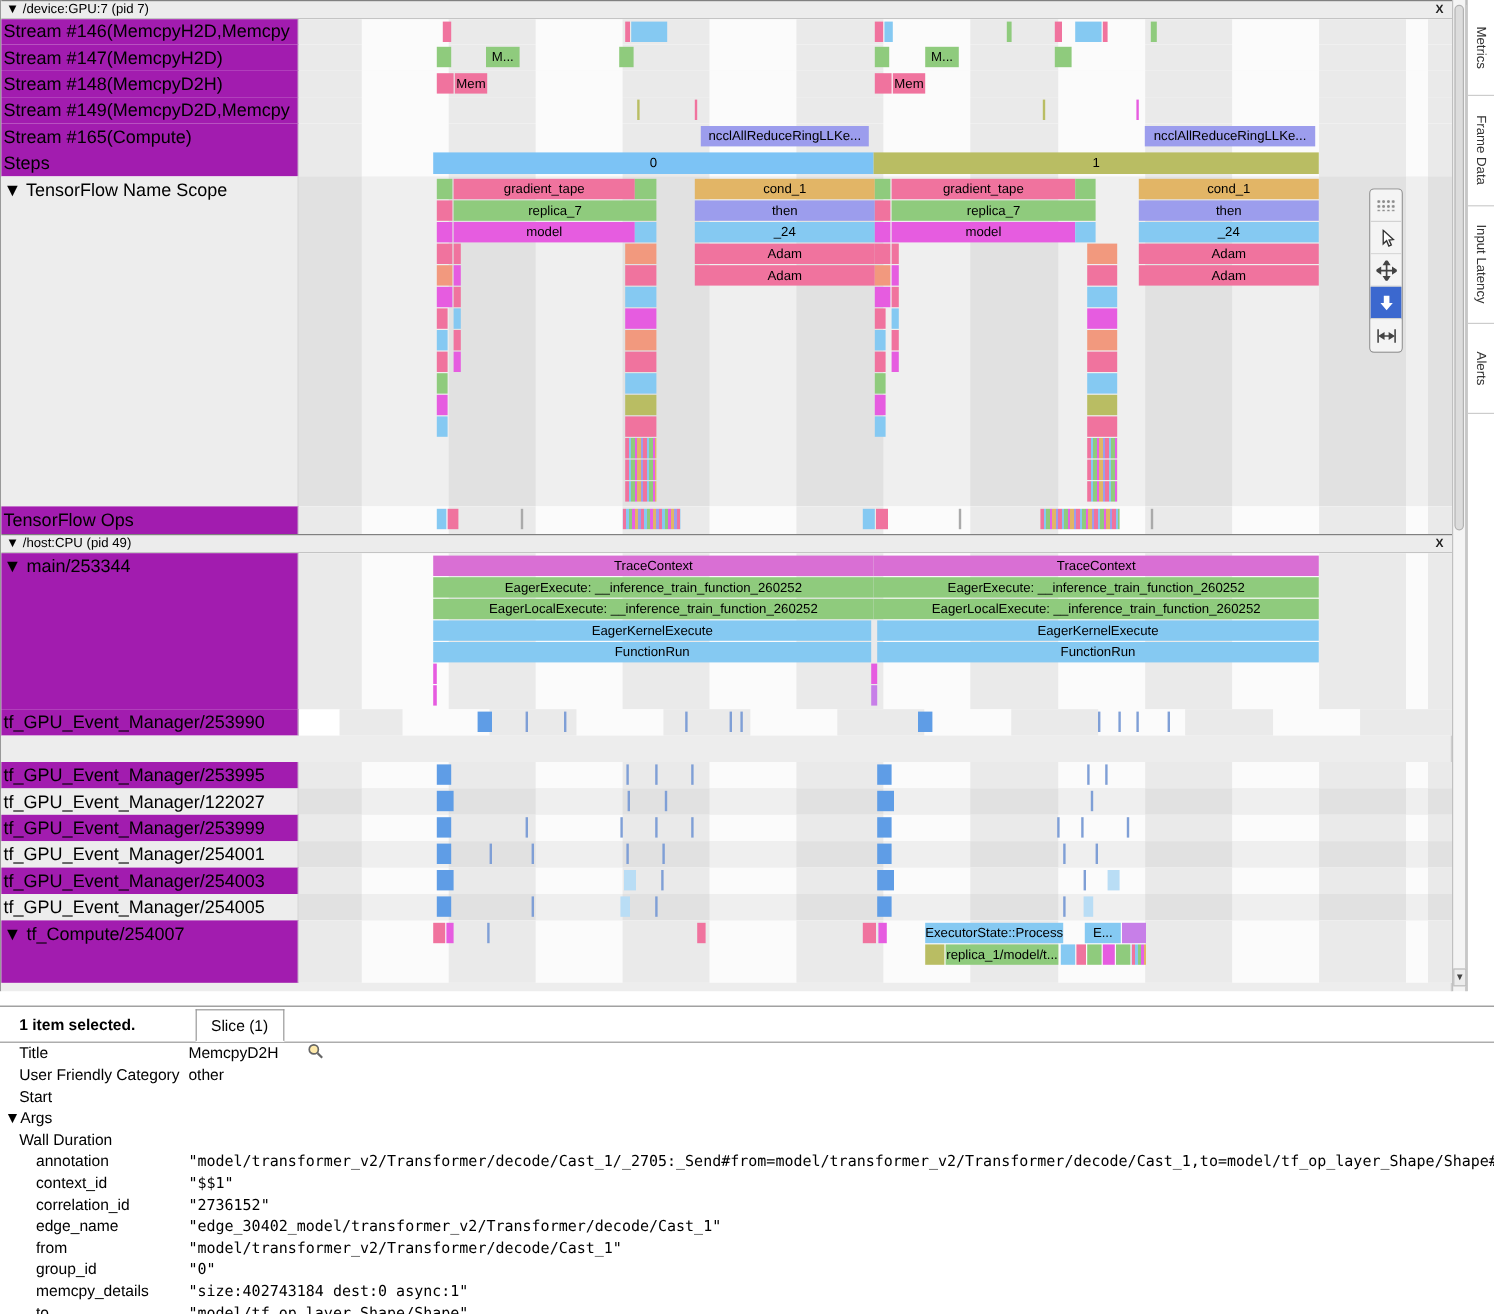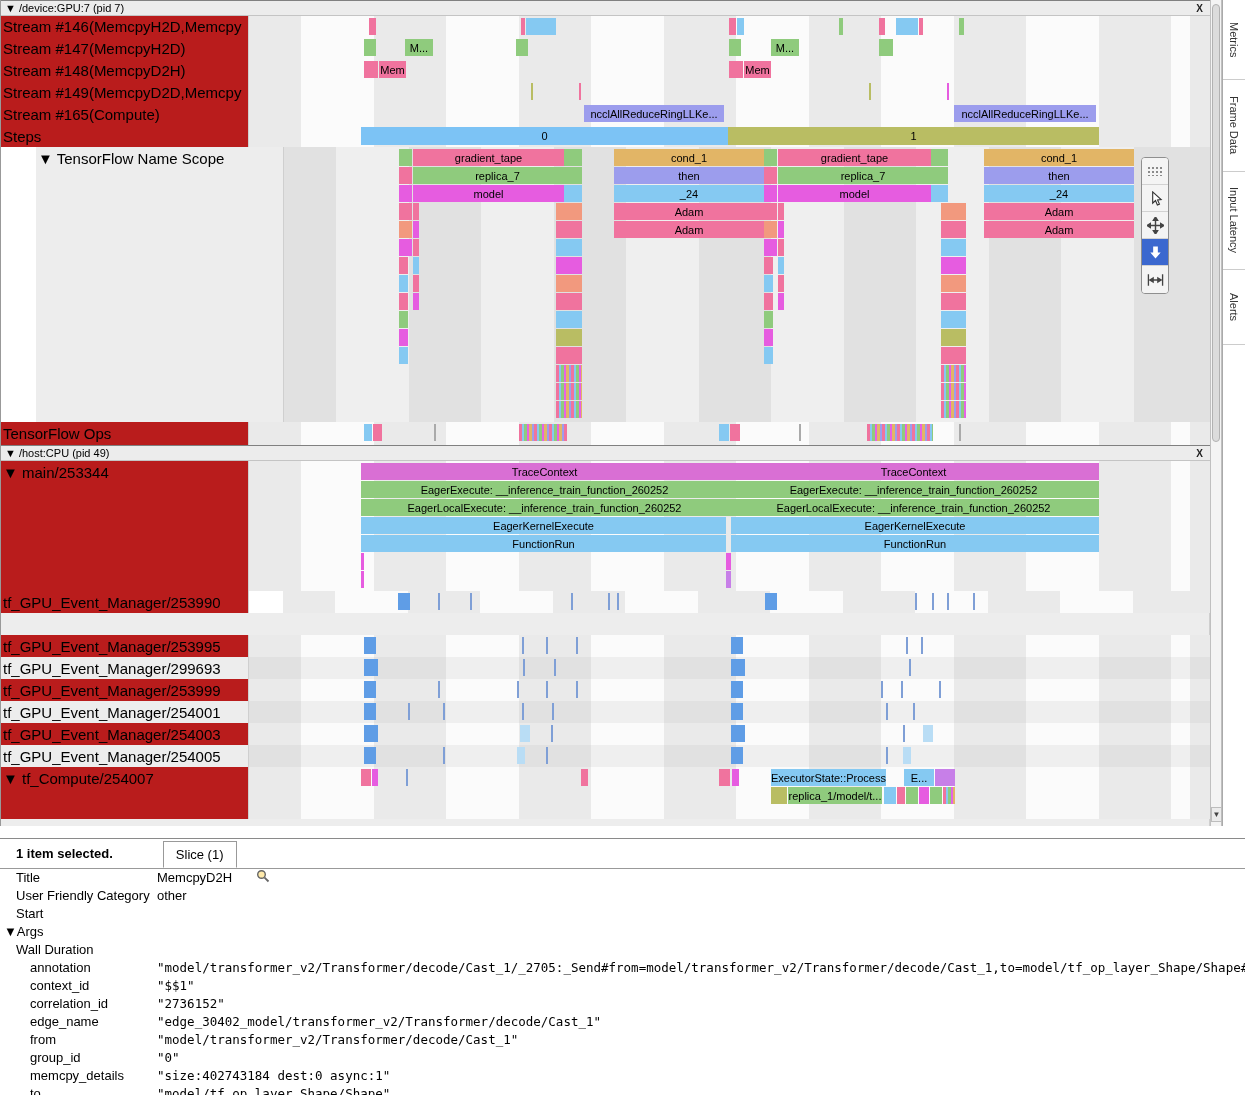--- a/index.html
+++ b/index.html
@@ -9,21 +9,21 @@
 
   
   .trace-region{position:absolute;left:0;top:0;width:1210px;height:826px;background:#fff;
     overflow:hidden;border-left:1px solid #999}
   .panel-header{height:16px;background:#ececec;border-top:1px solid #808080;
     border-bottom:1px solid #c4c4c4;font-size:11px;line-height:14px;padding-left:4px;position:relative}
   .close-x{position:absolute;right:7px;top:1px;font-size:10px;font-weight:bold;color:#222;cursor:pointer}
 
   .trow{display:flex;position:relative;width:100%}
   .tlabel{flex:0 0 248px;display:flex;align-items:center;font-size:15px;white-space:nowrap;
-    overflow:hidden;background:#b91c1c;border-right:1px solid #cfcfcf;padding-left:2px}
+    overflow:hidden;background:#a21caf;border-right:1px solid #cfcfcf;padding-left:2px}
   .tlabel.top{align-items:flex-start;padding-top:3px}
   .trow.alt .tlabel{background:#ededed}
   .tarea{position:relative;flex:1;overflow:hidden;background-color:#fbfbfb;
     background-image:repeating-linear-gradient(90deg,#eaeaea 0 72.5px,rgba(0,0,0,0) 72.5px 145px);
     background-position:-20px 0}
   .trow.alt .tarea{background-color:#efefef;
     background-image:repeating-linear-gradient(90deg,#e1e1e1 0 72.5px,rgba(0,0,0,0) 72.5px 145px);
     background-position:-20px 0}
   .bar{position:absolute;display:flex;align-items:center;justify-content:center;
     font-size:11px;color:#000;overflow:hidden;white-space:nowrap;cursor:pointer}
@@ -141,21 +141,21 @@
               <div class="bar" style="left: 705px; width: 142px; top: 2px; height: 17px; background: rgb(156, 157, 237);">ncclAllReduceRingLLKe...</div>
             </div>
           </div>
           <div class="trow" style="height: 22px;">
             <div class="tlabel">Steps</div>
             <div class="tarea">
               <div class="bar" style="left: 112px; width: 367px; top: 2px; height: 18px; background: rgb(124, 195, 245);">0</div>
               <div class="bar" style="left: 479px; width: 371px; top: 2px; height: 18px; background: rgb(185, 189, 99);">1</div>
             </div>
           </div>
-          <div class="trow alt" style="height: 275px; padding-left: 35px;">
+          <div class="trow alt" style="height: 275px;">
             <div class="tlabel top">▼ TensorFlow Name Scope</div>
             <div class="tarea">
               <div class="bar" style="left: 115px; width: 13px; top: 2px; height: 17px; background: rgb(143, 203, 125);"></div>
               <div class="bar" style="left: 115px; width: 13px; top: 20px; height: 17px; background: rgb(240, 115, 158);"></div>
               <div class="bar" style="left: 115px; width: 13px; top: 38px; height: 17px; background: rgb(230, 92, 224);"></div>
               <div class="bar" style="left: 115px; width: 13px; top: 56px; height: 17px; background: rgb(240, 115, 158);"></div>
               <div class="bar" style="left: 115px; width: 13px; top: 74px; height: 17px; background: rgb(242, 153, 126);"></div>
               <div class="bar" style="left: 115px; width: 13px; top: 92px; height: 17px; background: rgb(230, 92, 224);"></div>
               <div class="bar" style="left: 115px; width: 9px; top: 110px; height: 17px; background: rgb(240, 115, 158);"></div>
               <div class="bar" style="left: 115px; width: 9px; top: 128px; height: 17px; background: rgb(133, 201, 242);"></div>
@@ -308,21 +308,21 @@
               <div class="bar" style="left: 115px; width: 12px; top: 2px; height: 17px; background: rgb(95, 157, 230);"></div>
               <div class="bar" style="left: 273px; width: 2px; top: 2px; height: 17px; background: rgb(127, 159, 214);"></div>
               <div class="bar" style="left: 297px; width: 2px; top: 2px; height: 17px; background: rgb(127, 159, 214);"></div>
               <div class="bar" style="left: 327px; width: 2px; top: 2px; height: 17px; background: rgb(127, 159, 214);"></div>
               <div class="bar" style="left: 482px; width: 12px; top: 2px; height: 17px; background: rgb(95, 157, 230);"></div>
               <div class="bar" style="left: 657px; width: 2px; top: 2px; height: 17px; background: rgb(127, 159, 214);"></div>
               <div class="bar" style="left: 672px; width: 2px; top: 2px; height: 17px; background: rgb(127, 159, 214);"></div>
             </div>
           </div>
           <div class="trow alt" style="height: 22px;">
-            <div class="tlabel">tf_GPU_Event_Manager/299693</div>
+            <div class="tlabel">tf_GPU_Event_Manager/122027</div>
             <div class="tarea">
               <div class="bar" style="left: 115px; width: 14px; top: 2px; height: 17px; background: rgb(95, 157, 230);"></div>
               <div class="bar" style="left: 274px; width: 2px; top: 2px; height: 17px; background: rgb(127, 159, 214);"></div>
               <div class="bar" style="left: 305px; width: 2px; top: 2px; height: 17px; background: rgb(127, 159, 214);"></div>
               <div class="bar" style="left: 482px; width: 14px; top: 2px; height: 17px; background: rgb(95, 157, 230);"></div>
               <div class="bar" style="left: 660px; width: 2px; top: 2px; height: 17px; background: rgb(127, 159, 214);"></div>
             </div>
           </div>
           <div class="trow" style="height: 22px;">
             <div class="tlabel">tf_GPU_Event_Manager/253999</div>

